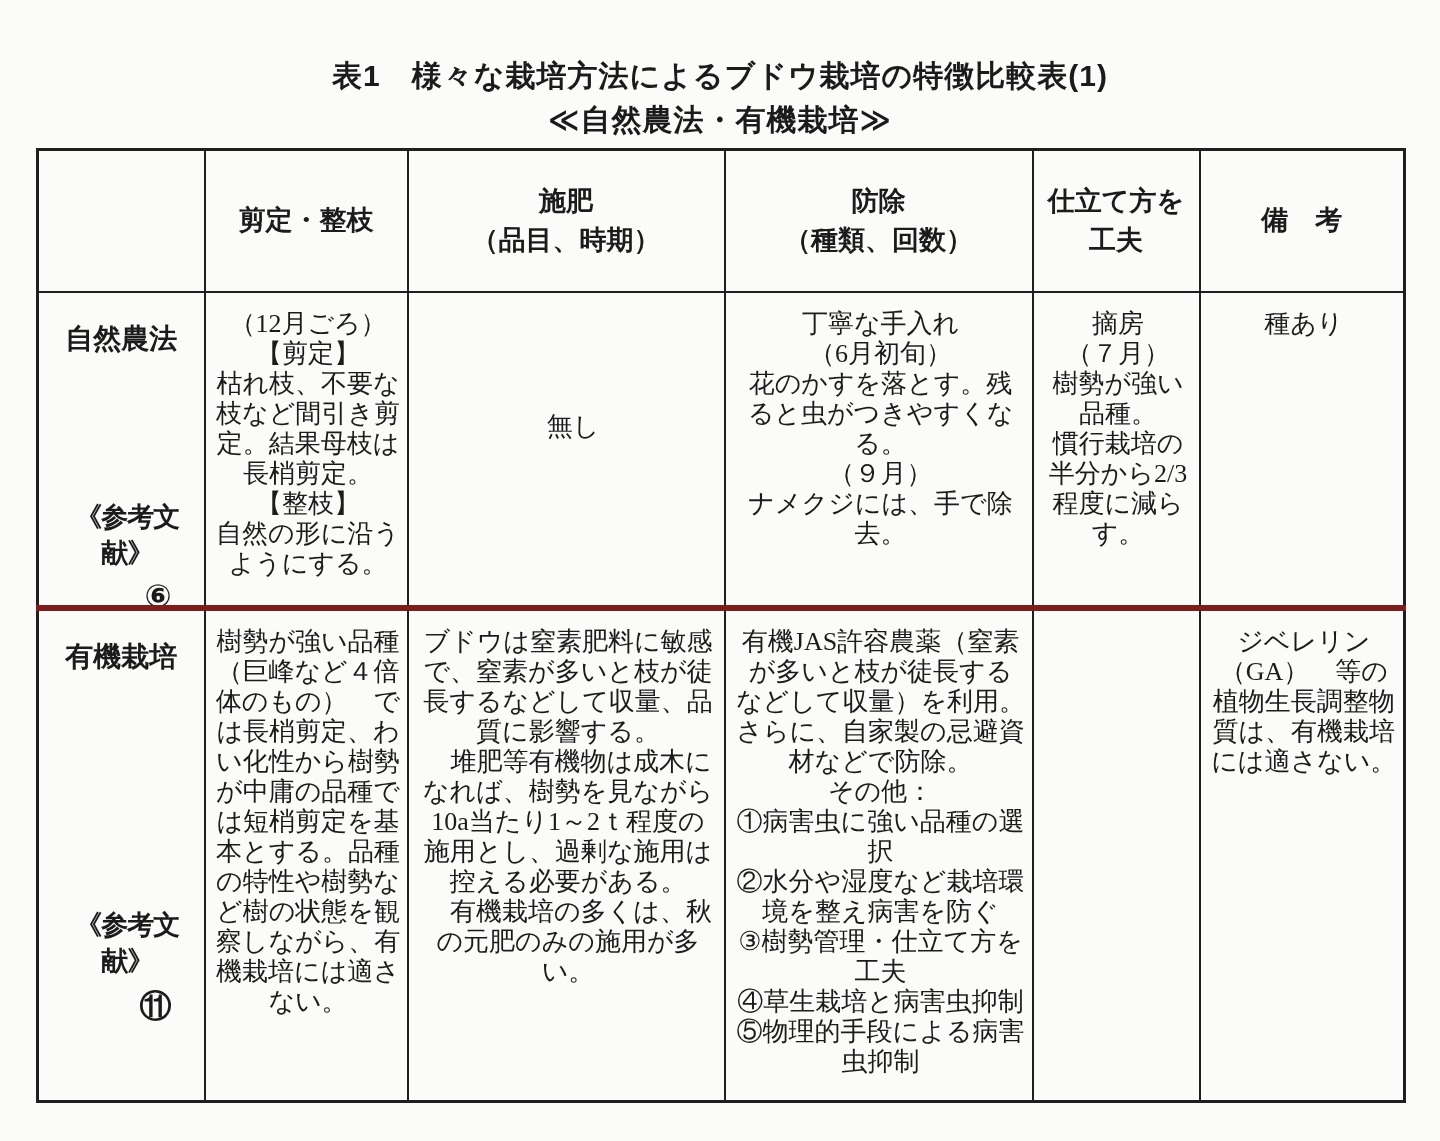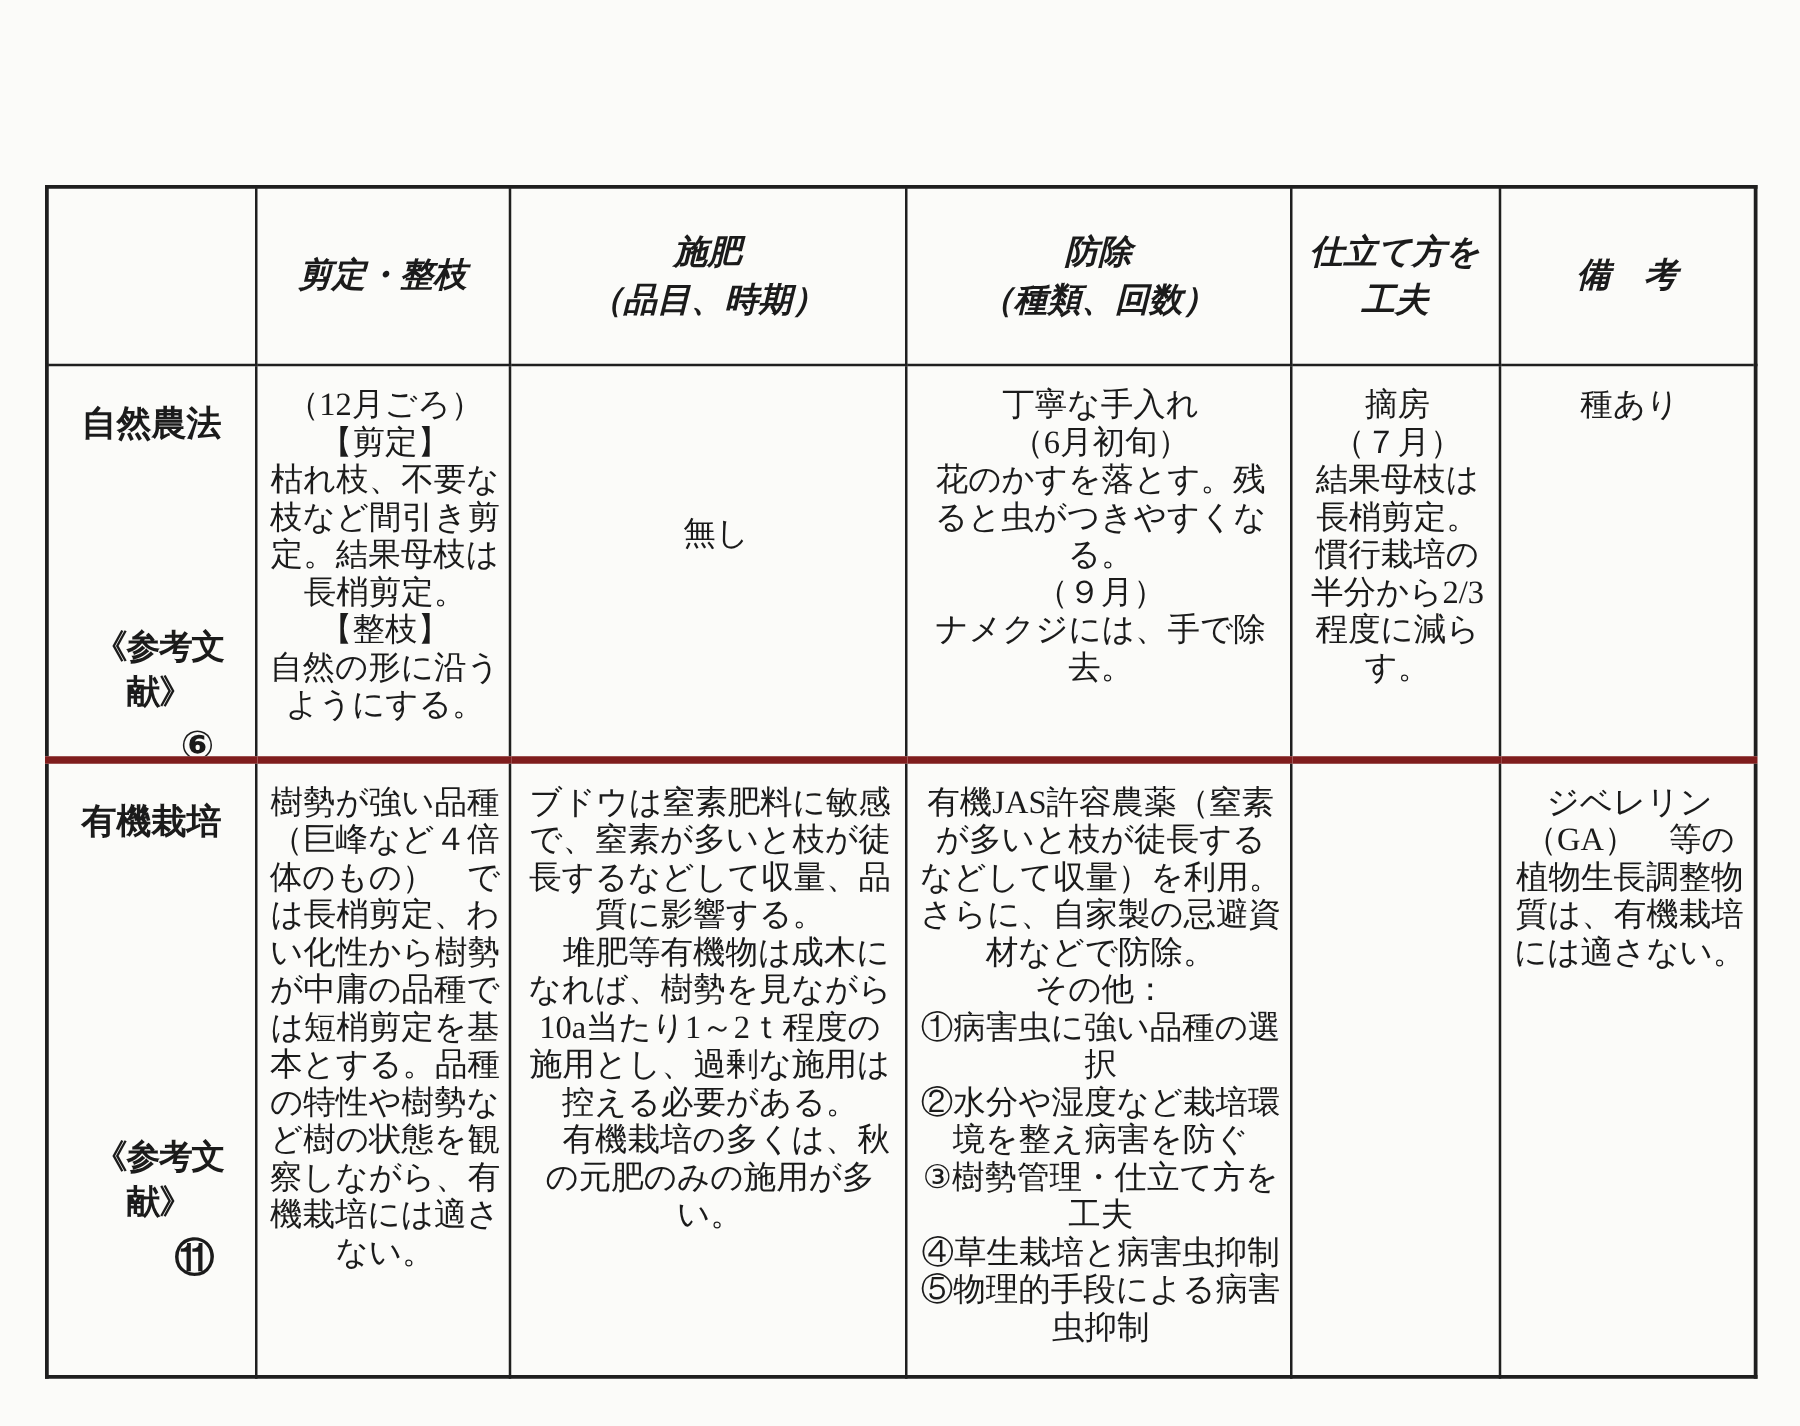--- a/index.html
+++ b/index.html
@@ -37,21 +37,21 @@
     top: 148px;
     width: 1367px;
     border-collapse: collapse;
     table-layout: fixed;
     border: 3px solid #1f1f1f;
   }
   .grid th, .grid td {
     border: 2px solid #1f1f1f;
     overflow: hidden;
   }
-  .grid thead tr { height: 142px; font-style: italic; }
+  .grid thead tr { height: 142px; }
   .grid th {
     font-family: "Liberation Sans", "DejaVu Sans", sans-serif;
     font-weight: 700;
     font-size: 27px;
     text-align: center;
     vertical-align: middle;
     line-height: 1.45;
     white-space: pre-line;
     padding: 0 4px;
   }
@@ -104,20 +104,24 @@
     padding-right: 32px;
     font-size: 32px;
     margin-top: 6px;
   }
 </style>
 </head>
 <body>
 
 <div class="page">
 
+  <div class="title-block">
+    <div class="title-line1">表1　様々な栽培方法によるブドウ栽培の特徴比較表(1)</div>
+    <div class="title-line2">≪自然農法・有機栽培≫</div>
+  </div>
 
   <table class="grid">
     <colgroup>
       <col style="width:167px">
       <col style="width:203px">
       <col style="width:317px">
       <col style="width:308px">
       <col style="width:167px">
       <col style="width:205px">
     </colgroup>
@@ -148,21 +152,21 @@
 【整枝】
 自然の形に沿うようにする。</td>
         <td class="body-cell fert-center">無し</td>
         <td class="body-cell">丁寧な手入れ
 （6月初旬）
 花のかすを落とす。残ると虫がつきやすくなる。
 （９月）
 ナメクジには、手で除去。</td>
         <td class="body-cell">摘房
 （７月）
-結果母枝は長梢剪定。
+樹勢が強い品種。
 慣行栽培の半分から2/3程度に減らす。</td>
         <td class="body-cell">種あり</td>
       </tr>
       <tr class="row-organic">
         <td class="label-cell">
           <div class="row-label">有機栽培</div>
           <div class="ref-block">
             <div class="ref-label">《参考文献》</div>
             <div class="ref-num">⑪</div>
           </div>

